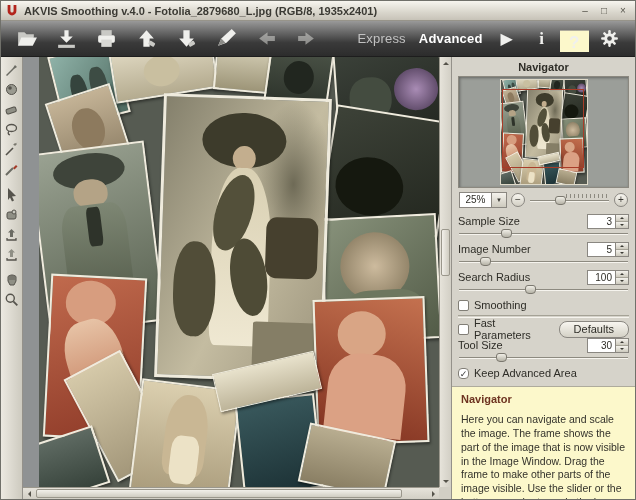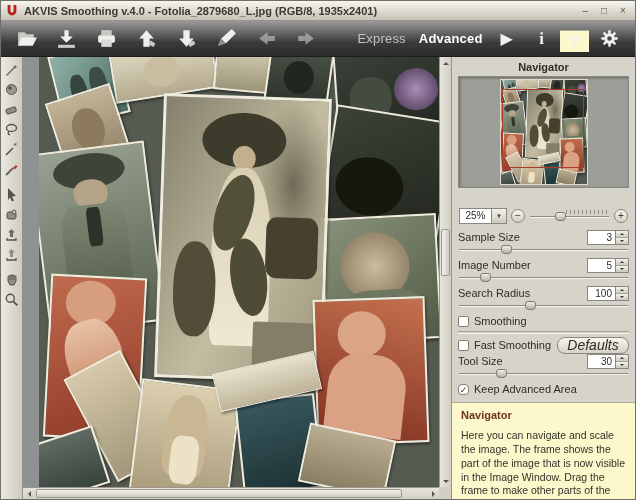--- a/index.html
+++ b/index.html
@@ -59,21 +59,21 @@
   .vthumb{position:absolute;left:1px;right:1px;top:40%;height:11%;background:linear-gradient(90deg,#f2f0ea,#cfccc1);border:1px solid #9a978c;border-radius:2px;}
   .hthumb{position:absolute;top:1px;bottom:1px;left:13px;width:88%;background:linear-gradient(#f2f0ea,#cfccc1);border:1px solid #9a978c;border-radius:2px;}
   .scorner{background:#d2cfc5;}
 
   
   .rightpanel{width:184px;background:#d6d3ca;border-left:1px solid #94918a;padding:4px 6px 0;display:flex;flex-direction:column;font-size:11px;color:#2e2d27;}
   .nav-title{text-align:center;font-weight:bold;padding:0 0 3px;}
   .nav-thumb-area{height:112px;background:#9b9e99;border:1px solid #8b887f;box-shadow:inset 1px 1px 3px rgba(0,0,0,.35);position:relative;}
   .thumb{position:absolute;left:50%;top:50%;width:86px;height:104px;transform:translate(-50%,-50%);background:#565b52;overflow:hidden;outline:1px solid #ded9c8;}
   .view-frame{position:absolute;left:2%;top:9%;width:95%;height:76%;border:1px solid #a83c28;}
-  .zoom-row{display:flex;align-items:center;gap:4px;padding:20px 1px 5px;}
+  .zoom-row{display:flex;align-items:center;gap:4px;padding:4px 1px 5px;}
   .zoom-combo{display:flex;}
   .zoom-value{width:33px;height:16px;background:#fff;border:1px solid #8a8781;font-size:10px;text-align:center;line-height:14px;}
   .zoom-drop{width:15px;height:16px;background:linear-gradient(#f4f2ec,#cdcabe);border:1px solid #8a8781;border-left:none;font-size:6px;color:#3b3a34;text-align:center;line-height:15px;}
   .round-btn{width:14px;height:14px;flex:0 0 auto;border-radius:50%;background:linear-gradient(#f8f6f0,#d2cfc4);border:1px solid #8a8781;font-size:10px;line-height:11px;text-align:center;color:#3b3a34;}
   .slider{position:relative;height:13px;flex:1;}
   .slider .groove{position:absolute;left:1px;right:1px;top:6px;height:1px;background:#8d8a80;box-shadow:0 1px 0 #f6f4ee;}
   .slider .ticks{position:absolute;right:2px;top:0;width:52%;height:4px;background:repeating-linear-gradient(90deg,#8d8a80 0 1px,transparent 1px 4px);}
   .handle{position:absolute;top:2px;width:11px;height:9px;margin-left:-5px;background:linear-gradient(#f0eee6,#b6b3a7);border:1px solid #7b786f;border-radius:3px 3px 4px 4px;}
 
   .group-hdr{display:flex;align-items:center;gap:4px;font-weight:bold;margin:2px 0 2px;height:13px;}
@@ -89,21 +89,21 @@
   .spin-b{flex:1;background:linear-gradient(#f4f2ec,#cdcabe);position:relative;}
   .spin-b+.spin-b{border-top:1px solid #a5a296;}
   .spin-b::after{content:"";position:absolute;left:50%;top:50%;width:0;height:0;border:2.5px solid transparent;transform:translate(-50%,-50%);}
   .spin-b.up::after{border-bottom-color:#3b3a34;margin-top:-1px;}
   .spin-b.dn::after{border-top-color:#3b3a34;margin-top:1px;}
   .check-row{display:flex;align-items:center;gap:5px;height:16px;}
   .checkbox{width:11px;height:11px;flex:0 0 auto;background:#fff;border:1px solid #817e76;border-radius:2px;font-size:9px;line-height:10px;text-align:center;color:#333;}
   .checkbox.round{border-radius:4px;}
   .divider{height:3px;border-top:1px solid #a5a296;border-bottom:1px solid #f6f4ee;margin:2px 0 3px;}
   .defaults-btn{margin-left:auto;width:72px;height:17px;border:1px solid #8a8781;border-radius:8px;
-    background:linear-gradient(#f8f6f0,#d4d1c6);font-size:14px;text-align:center;line-height:15px;color:#2e2d27;font-style:italic;}
+    background:linear-gradient(#f8f6f0,#d4d1c6);font-size:11px;text-align:center;line-height:15px;color:#2e2d27;}
 
   .help{margin:5px -6px 0;flex:1;background:#fcf8cb;border-top:1px solid #aeab9c;padding:6px 9px 4px;overflow:hidden;}
   .help-title{font-weight:bold;color:#6d3320;font-size:11px;margin-bottom:8px;}
   .help-body{font-size:10.5px;line-height:1.32;color:#33322b;}
 </style>
 </head>
 <body>
 
 <div class="window">
 
@@ -476,21 +476,21 @@
 
       <div class="check-row">
         <span class="checkbox"></span>
         <span>Smoothing</span>
       </div>
 
       <div class="divider"></div>
 
       <div class="check-row">
         <span class="checkbox"></span>
-        <span>Fast Smoothing</span>
+        <span>Fast Parameters</span>
         <span class="defaults-btn">Defaults</span>
       </div>
 
 
       <div class="param-row">
         <span>Tool Size</span>
         <span class="spin">
           <span class="spin-val">30</span>
           <span class="spin-btns">
               <span class="spin-b up"></span>

